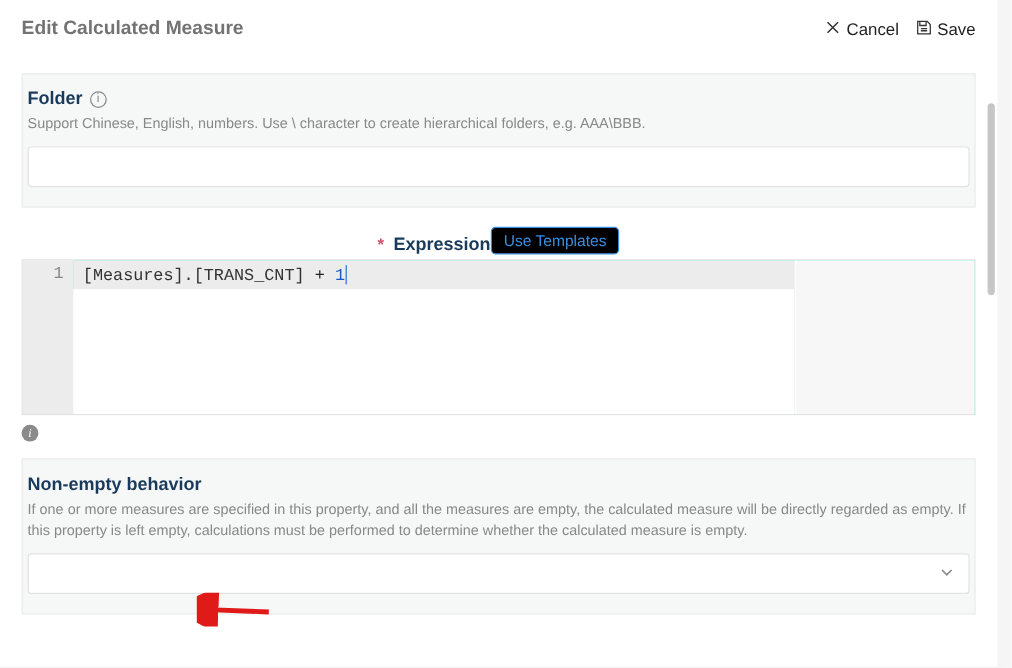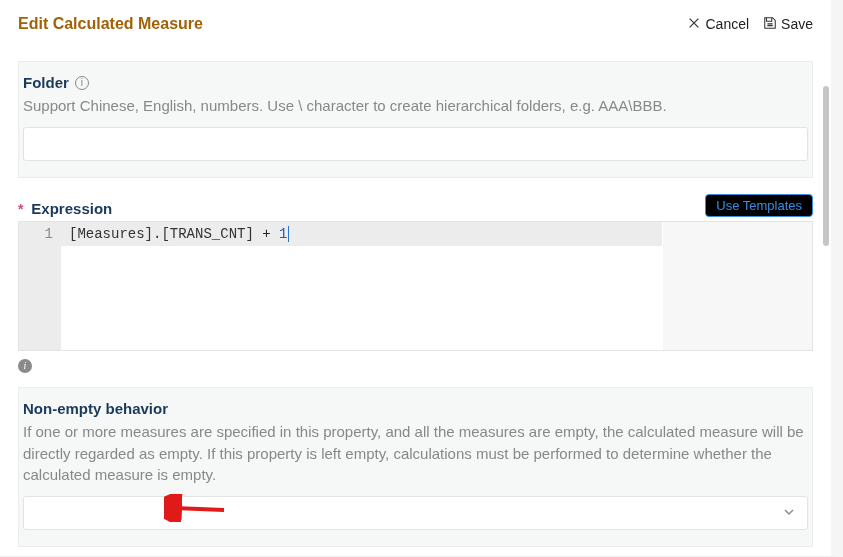--- a/index.html
+++ b/index.html
@@ -20,21 +20,21 @@
   }
   .header {
     display: flex;
     justify-content: space-between;
     align-items: center;
     margin-bottom: 28px;
   }
   .title {
     font-size: 16px;
     font-weight: 700;
-    color: #a16207;
+    color: #737373;
   }
   .header-actions {
     display: flex;
     gap: 14px;
     align-items: center;
   }
   .hdr-btn {
     display: inline-flex;
     align-items: flex-start;
     gap: 4px;
@@ -64,36 +64,36 @@
     width: 14px; height: 14px;
     border: 1px solid #888;
     border-radius: 50%;
     display: inline-flex;
     align-items: center;
     justify-content: center;
     font-size: 10px;
     color: #888;
   }
   .sec-desc {
-    font-size: 15px;
+    font-size: 12px;
     color: #888;
     margin-bottom: 10px;
     line-height: 1.45;
   }
   .folder-input {
     width: 100%;
     height: 34px;
     background: #fff;
     border: 1px solid #e3e3e3;
     border-radius: 3px;
     padding: 0 10px;
   }
   .expr-row {
     display: flex;
-    justify-content: space-between;
+    justify-content: center;
     align-items: flex-end;
     margin-bottom: 4px;
   }
   .req-star { color: #cf4f6f; margin-right: 4px; font-weight: 700;}
   .templates-btn {
     border: 1px solid #3a8dde;
     color: #3a8dde;
     background: #000000;
     border-radius: 4px;
     padding: 3px 10px;

